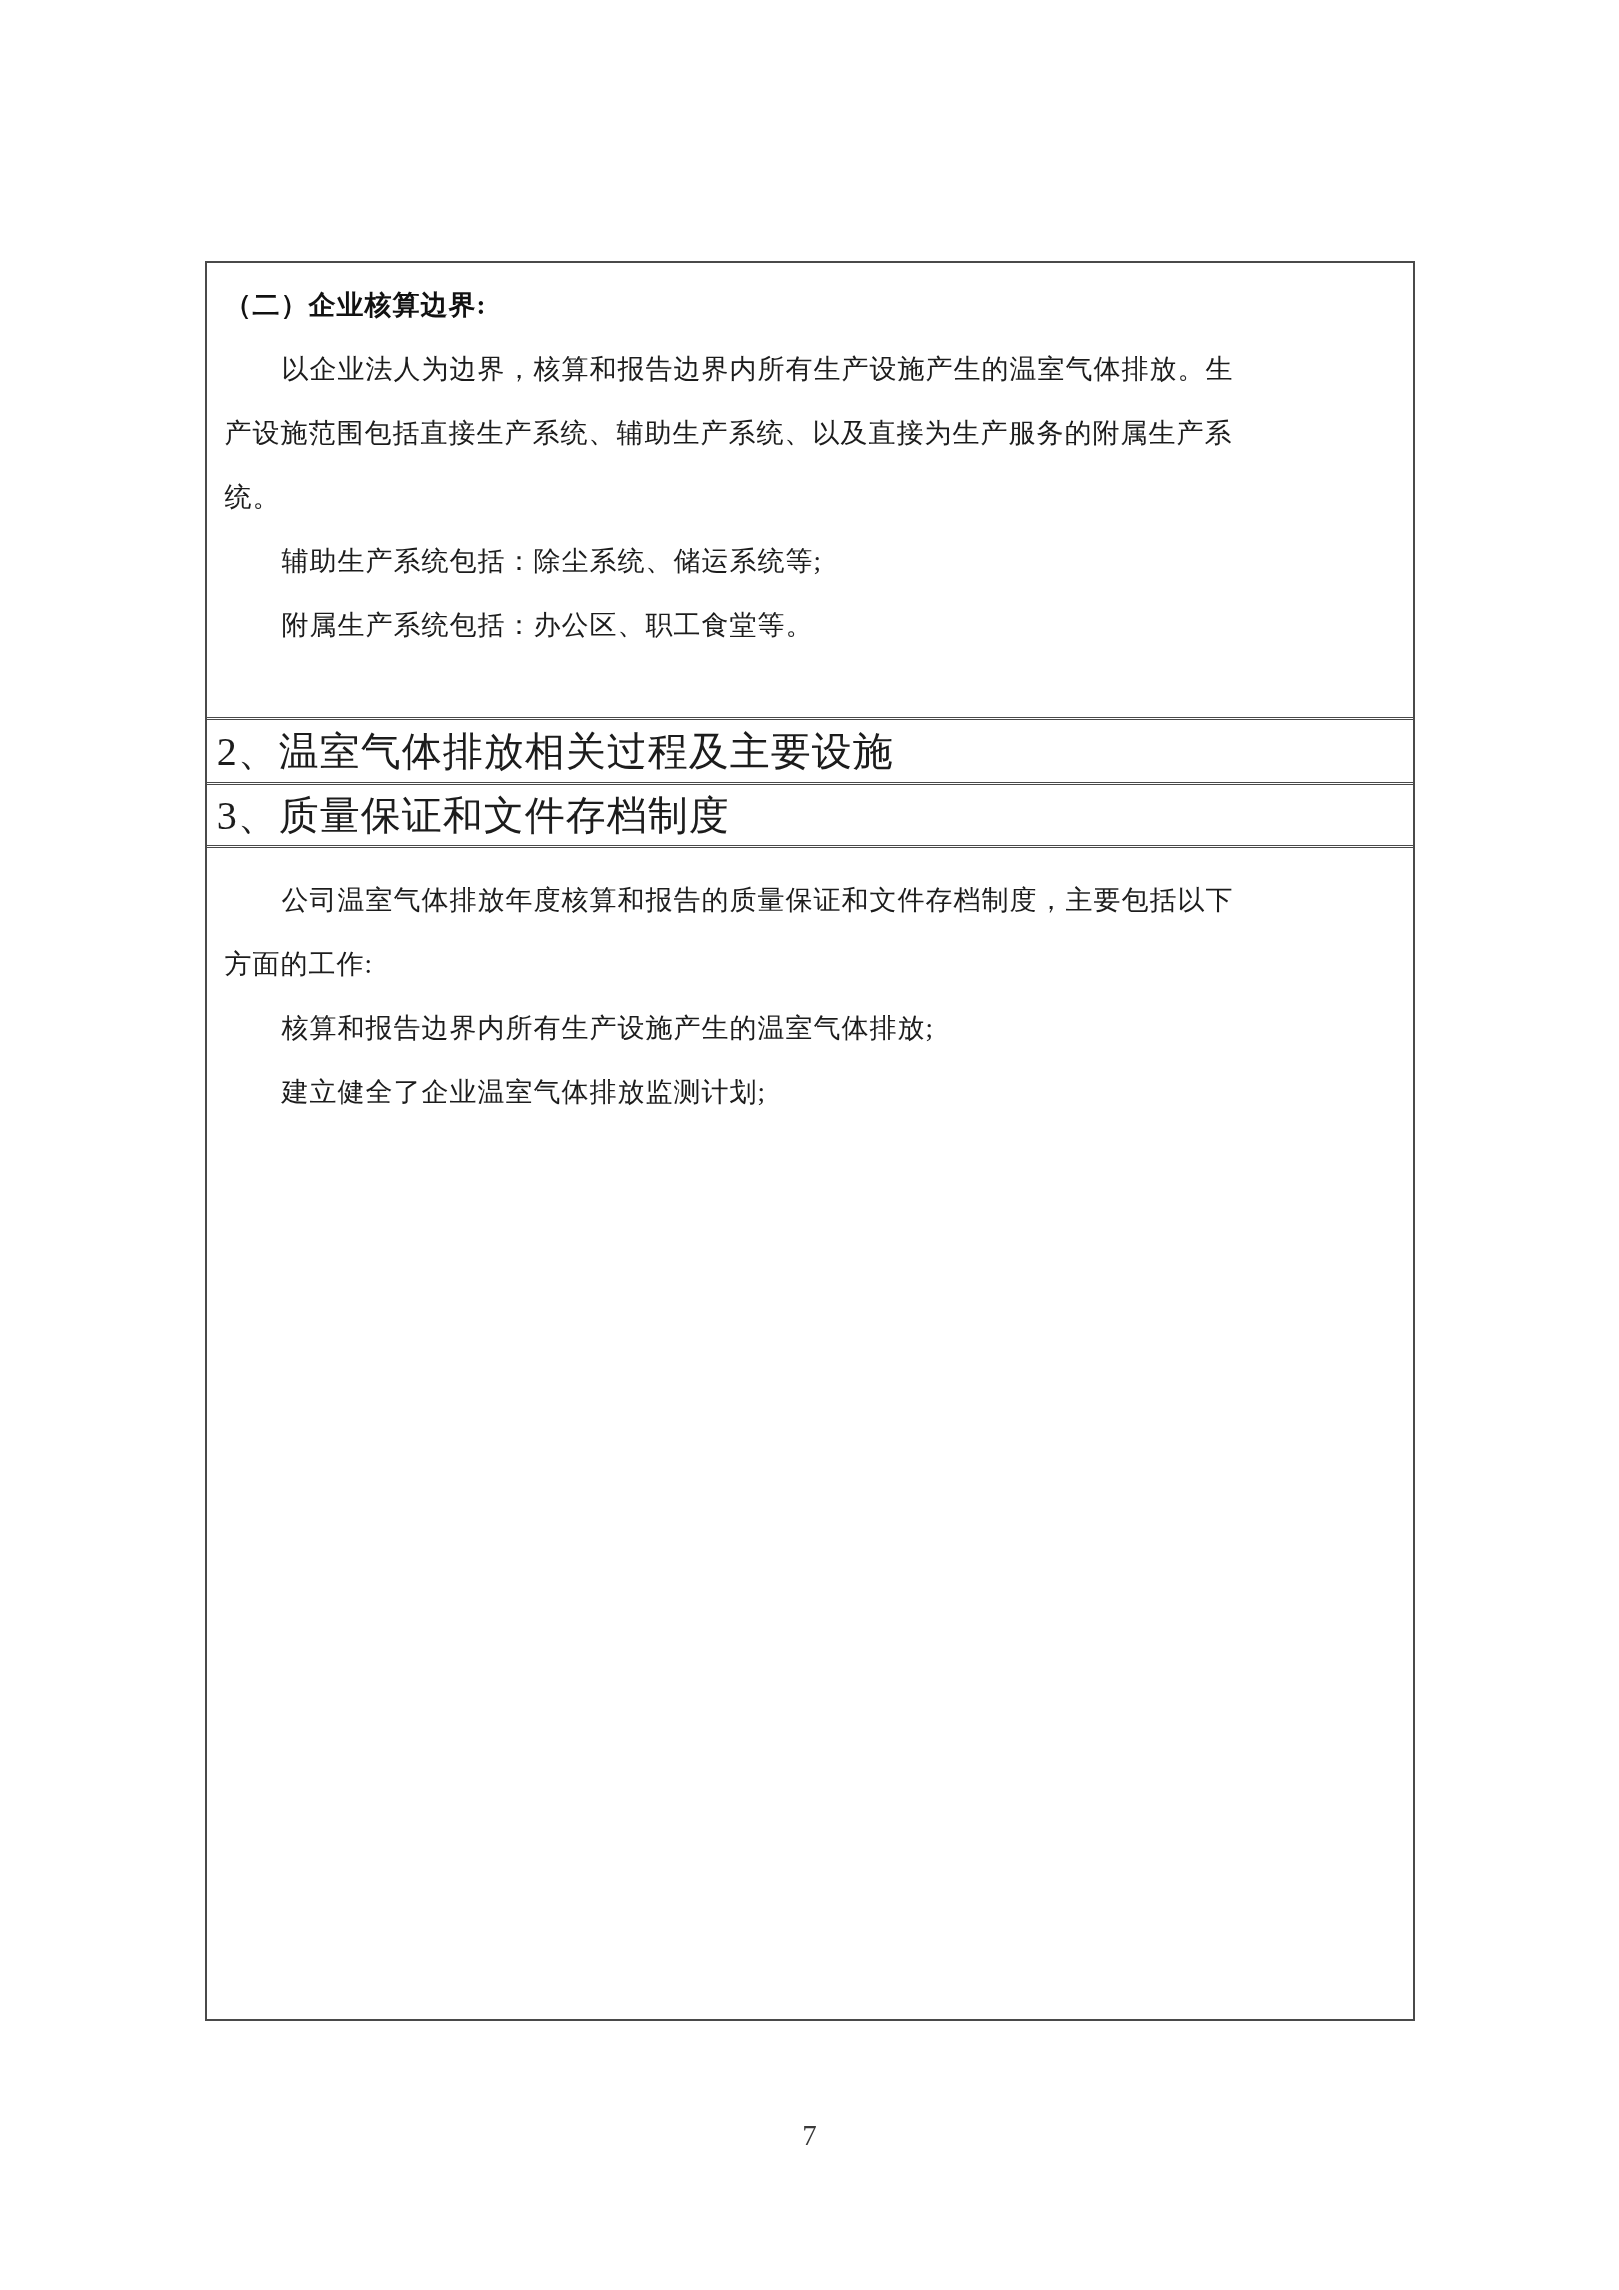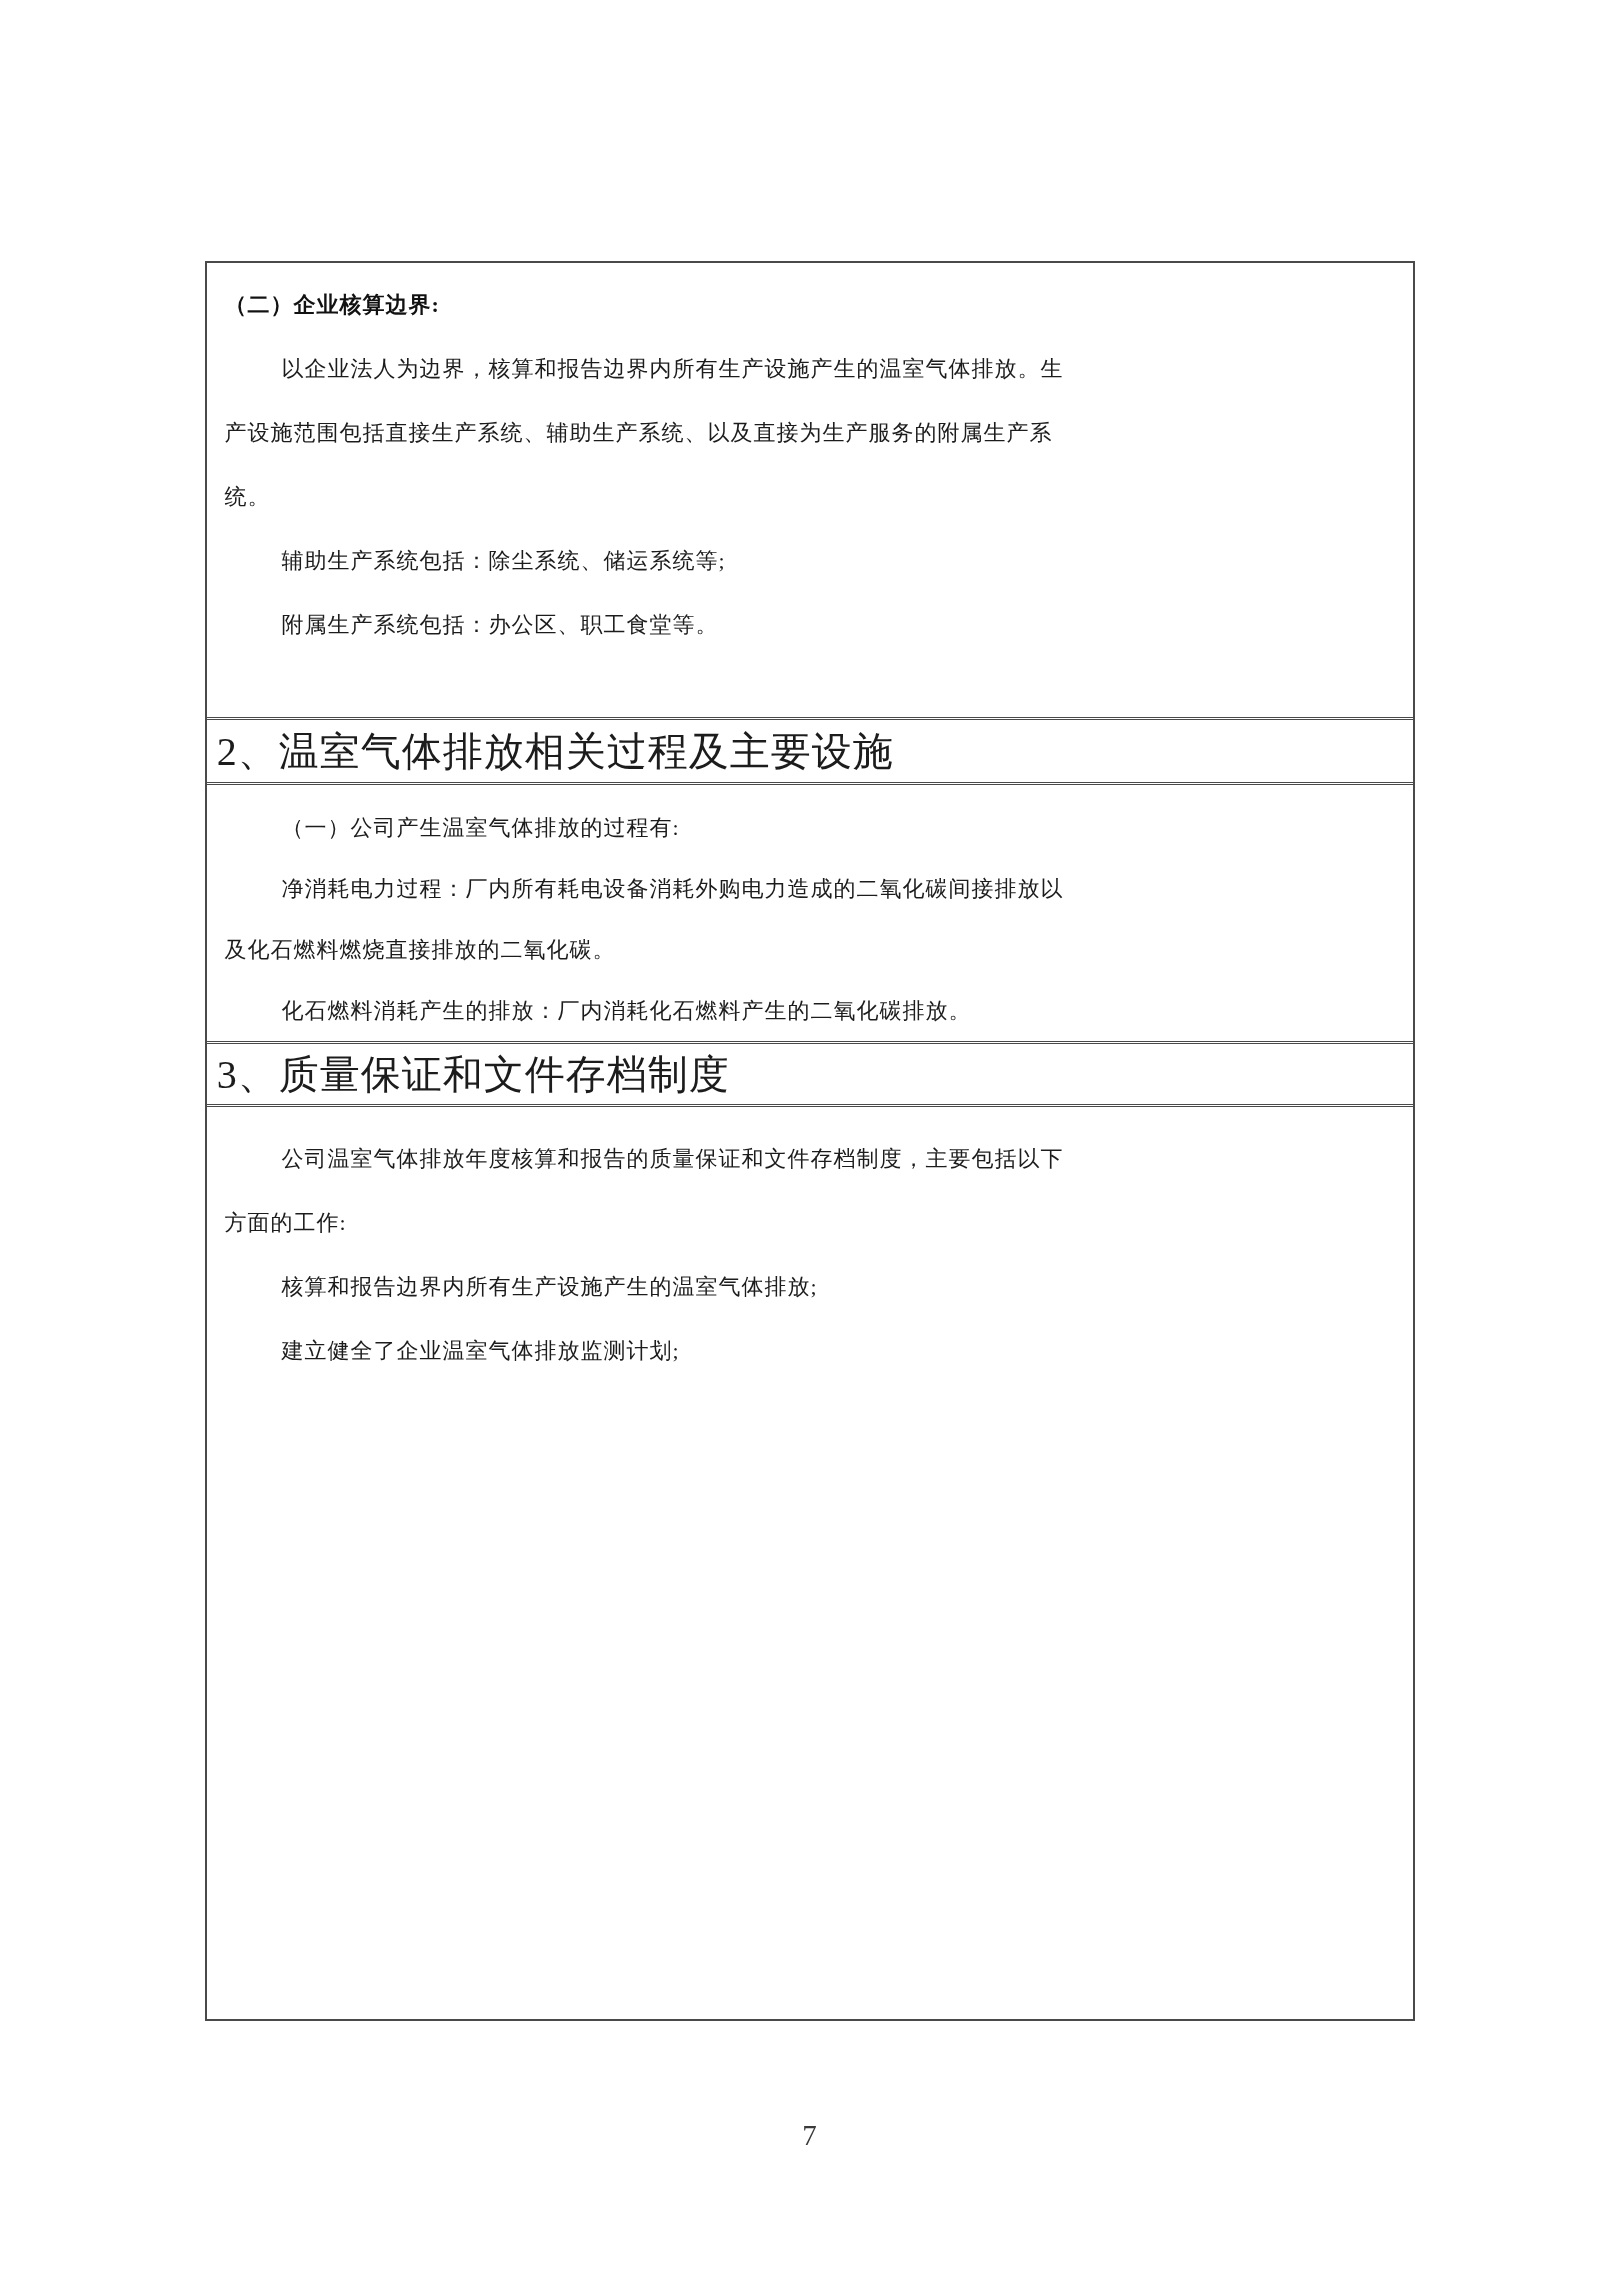--- a/index.html
+++ b/index.html
@@ -23,21 +23,21 @@
   }
   .trow { overflow: hidden; }
   .trow.divided { border-bottom: 3.9px double #4a4a4a; }
   .row-1 { height: 457px; }
   .row-2 { height: 65px; }
   .row-3 { height: 259px; }
   .row-4 { height: 63px; }
   .row-5 { height: 913px; }
   .cell {
     padding: 9.8px 11.8px 0 17.6px;
-    font-size: 22px;
+    font-size: 27px;
     letter-spacing: 1px;
     line-height: 64px;
   }
   .cell p {
     white-space: pre-wrap;
     text-indent: 57px;
   }
   .cell .sec-heading {
     font-weight: bold;
     text-indent: 0;
@@ -83,28 +83,20 @@
 统。</p>
       <p>辅助生产系统包括：除尘系统、储运系统等;</p>
       <p>附属生产系统包括：办公区、职工食堂等。</p>
     </div>
   </div>
 
   <div class="trow row-2 divided">
     <div class="header-cell">2、温室气体排放相关过程及主要设施</div>
   </div>
 
-  <div class="trow row-3 divided">
-    <div class="cell">
-      <p>（一）公司产生温室气体排放的过程有:</p>
-      <p>净消耗电力过程：厂内所有耗电设备消耗外购电力造成的二氧化碳间接排放以
-及化石燃料燃烧直接排放的二氧化碳。</p>
-      <p>化石燃料消耗产生的排放：厂内消耗化石燃料产生的二氧化碳排放。</p>
-    </div>
-  </div>
 
   <div class="trow row-4 divided">
     <div class="header-cell">3、质量保证和文件存档制度</div>
   </div>
 
   <div class="trow row-5">
     <div class="cell">
       <p>公司温室气体排放年度核算和报告的质量保证和文件存档制度，主要包括以下
 方面的工作:</p>
       <p>核算和报告边界内所有生产设施产生的温室气体排放;</p>

